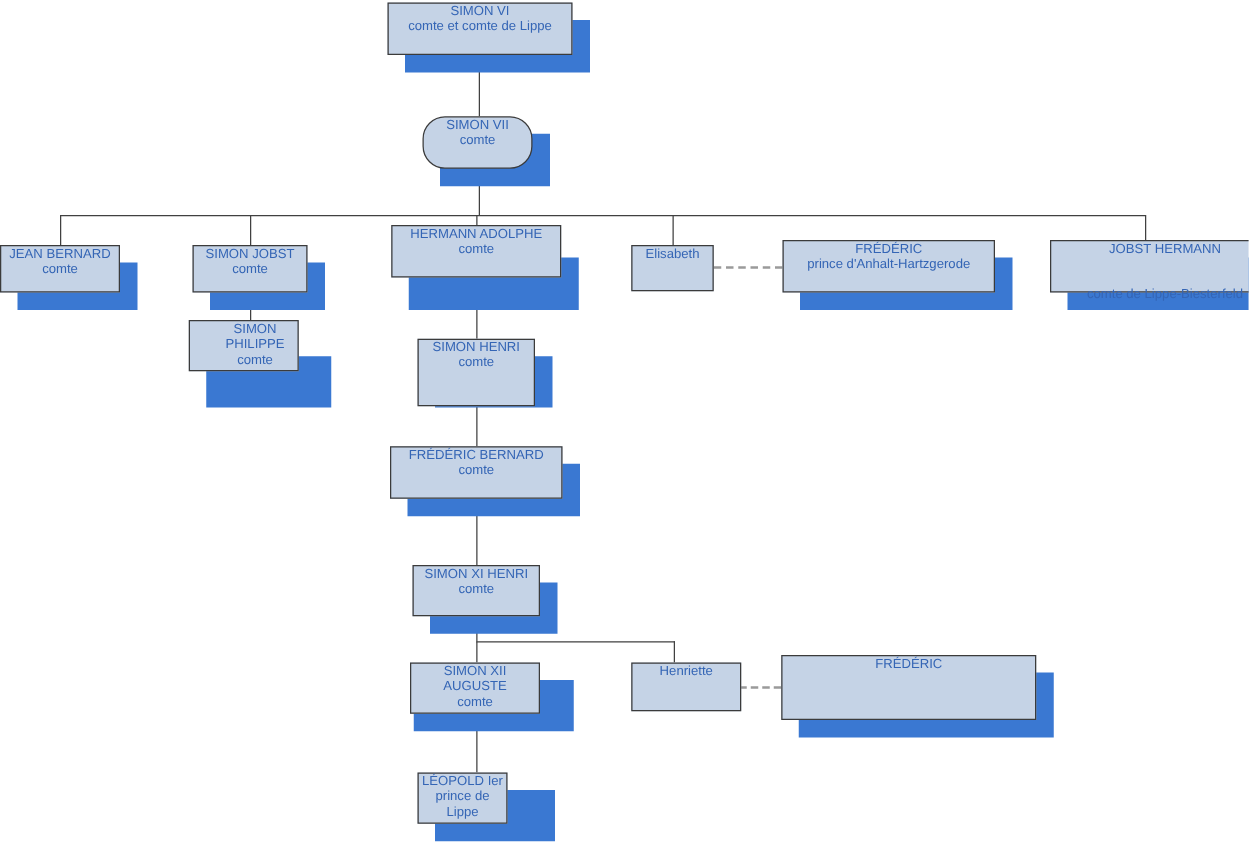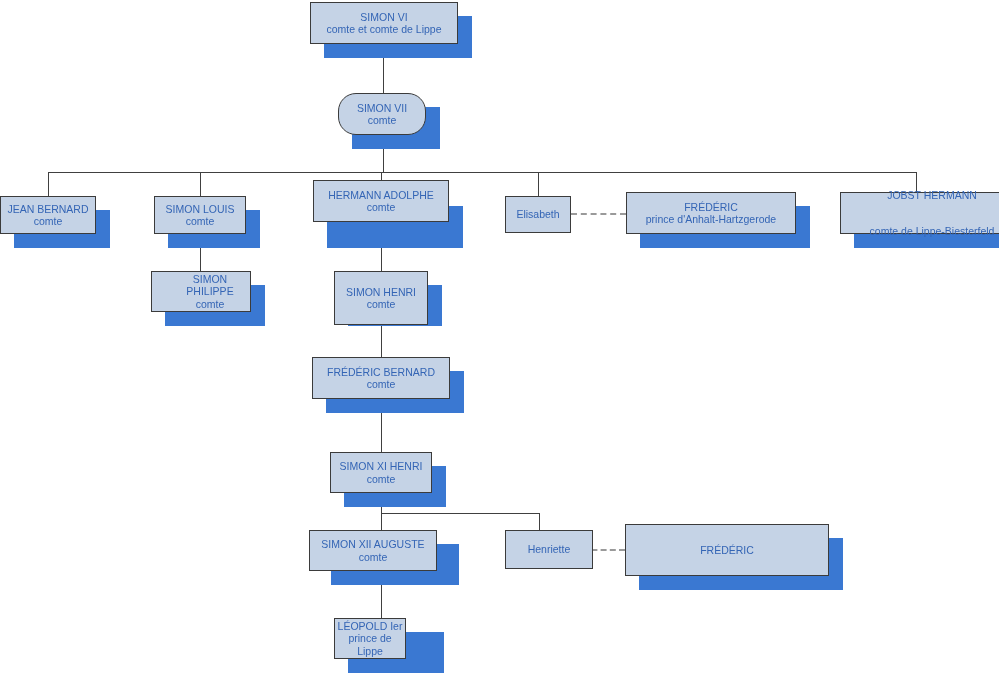--- a/index.html
+++ b/index.html
@@ -11,21 +11,21 @@
   .line.v{width:1px;}
   .line.h{height:1px;}
 
   .dash{position:absolute;height:0;border-top:2px dashed #9a9a9a;}
 
   
   .node{position:absolute;box-sizing:border-box;}
   .shadow{position:absolute;background:#3a78d2;}
   .box{position:absolute;box-sizing:border-box;
        background:#c5d3e6;border:1.5px solid #3b3b3b;
-       display:flex;flex-direction:column;align-items:center;justify-content:center;
+       display:flex;flex-direction:column;align-items:center;
        text-align:center;color:#3465b5;line-height:1.18;}
   .box .nm{font-size:10.5px;}
   .box .ti{font-size:10.5px;}
   .box.one .nm{}
 </style>
 </head>
 <body>
 
 <div id="canvas">
 
@@ -78,21 +78,21 @@
       <div class="node">
         <div class="shadow" style="left: 14px; top: 210px; width: 96px; height: 38px;"></div>
         <div class="box" style="left: 0px; top: 196px; width: 96px; height: 38px;">
           <div class="nm">JEAN BERNARD</div>
           <div class="ti">comte</div>
         </div>
       </div>
       <div class="node">
         <div class="shadow" style="left: 168px; top: 210px; width: 92px; height: 38px;"></div>
         <div class="box" style="left: 154px; top: 196px; width: 92px; height: 38px;">
-          <div class="nm">SIMON LOUIS</div>
+          <div class="nm">SIMON JOBST</div>
           <div class="ti">comte</div>
         </div>
       </div>
       <div class="node">
         <div class="shadow" style="left: 327px; top: 206px; width: 136px; height: 42px;"></div>
         <div class="box" style="left: 313px; top: 180px; width: 136px; height: 42px;">
           <div class="nm">HERMANN ADOLPHE</div>
           <div class="ti">comte</div>
         </div>
       </div>
@@ -110,21 +110,21 @@
       </div>
       <div class="node">
         <div class="shadow" style="left: 854px; top: 206px; width: 152px; height: 42px;"></div>
         <div class="box" style="left: 840px; top: 192px; width: 184px; height: 42px; gap: 24px;">
           <div class="nm">JOBST HERMANN</div>
           <div class="ti">comte de Lippe-Biesterfeld</div>
         </div>
       </div>
       <div class="node">
         <div class="shadow" style="left: 165px; top: 285px; width: 100px; height: 41px;"></div>
-        <div class="box" style="left: 151px; top: 271px; width: 100px; height: 41px; padding-left: 18px;">
+        <div class="box" style="left: 151px; top: 256px; width: 88px; height: 41px; padding-left: 18px;">
           <div class="nm">SIMON PHILIPPE</div>
           <div class="ti">comte</div>
         </div>
       </div>
       <div class="node">
         <div class="shadow" style="left: 348px; top: 285px; width: 94px; height: 41px;"></div>
         <div class="box" style="left: 334px; top: 271px; width: 94px; height: 54px;">
           <div class="nm">SIMON HENRI</div>
           <div class="ti">comte</div>
         </div>
@@ -138,21 +138,21 @@
       </div>
       <div class="node">
         <div class="shadow" style="left: 344px; top: 466px; width: 102px; height: 41px;"></div>
         <div class="box" style="left: 330px; top: 452px; width: 102px; height: 41px;">
           <div class="nm">SIMON XI HENRI</div>
           <div class="ti">comte</div>
         </div>
       </div>
       <div class="node">
         <div class="shadow" style="left: 331px; top: 544px; width: 128px; height: 41px;"></div>
-        <div class="box" style="left: 309px; top: 530px; width: 128px; height: 41px;">
+        <div class="box" style="left: 328px; top: 530px; width: 104px; height: 41px;">
           <div class="nm">SIMON XII AUGUSTE</div>
           <div class="ti">comte</div>
         </div>
       </div>
       <div class="node">
         <div class="box one" style="left: 505px; top: 530px; width: 88px; height: 39px;">
           <div class="nm">Henriette</div>
         </div>
       </div>
       <div class="node">

